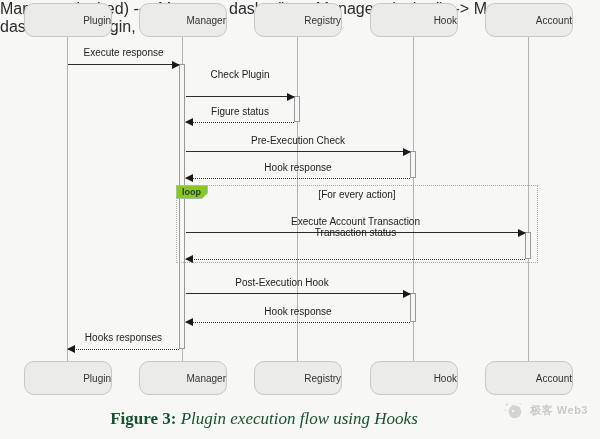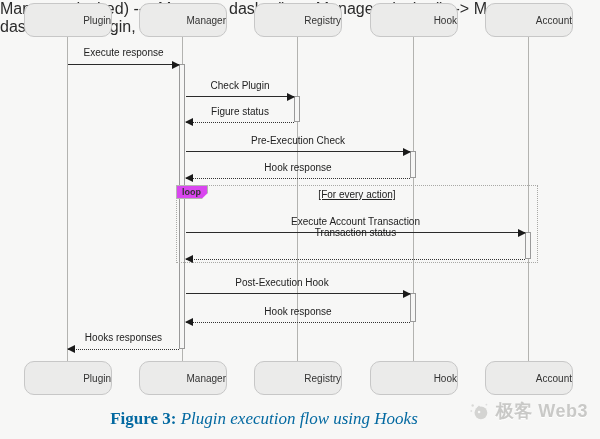--- a/index.html
+++ b/index.html
@@ -56,52 +56,51 @@
   .head.left  { left:-1px;  top:-5px;   border-right:8px solid #1a1a1a; }
   .loop-box {
     position:absolute;
     left:176px; top:185px; width:362px; height:78px;
     border:1px dotted #a9a9a6;
   }
   .loop-tag {
     position:absolute;
     left:-1px; top:-1px;
     width:32px; height:14px;
-    background:#d946ef;
+    background:#84cc16;
     border:1px solid #b5b5b2;
     clip-path:polygon(0 0,100% 0,100% 55%,80% 100%,0 100%);
     font-size:9px; font-weight:bold; color:#333;
     line-height:13px; text-align:left; padding-left:5px;
   }
   .loop-cond {
     position:absolute;
     left:0; top:2px; width:100%;
     text-align:center;
     font-size:10px; color:#222;
     line-height:13px;
-    text-decoration:underline;
   }
   .caption {
     position:absolute;
     left:0; top:409px; width:528px;
     text-align:center;
     font-family:"Liberation Serif", serif;
     font-size:17px;
-    color:#0369a1;
+    color:#14532d;
   }
   .caption .fig { font-weight:bold; }
   .caption .txt { font-style:italic; }
   .watermark {
     position:absolute;
     right:12px; top:399px;
     display:flex; align-items:center; gap:5px;
     color:#c9c9c7;
   }
   .watermark .wm-text {
-    font-size:18px; font-weight:bold;
+    font-size:11px; font-weight:bold;
     letter-spacing:0.5px;
     text-shadow:0 1px 0 #ffffff;
   }
 </style>
 </head>
 <body>
 
 
 
 
@@ -135,21 +134,21 @@
 <div class="activation" style="left:525px;top:232px;height:27px"></div>
 <div class="activation" style="left:410px;top:293px;height:29px"></div>
 
 
 <div class="msg-label" style="left:68px;width:111px;top:46px">Execute response</div>
 <div class="msg-line" style="left:68px;width:111px;top:64px">
     <span class="head right"></span>
   </div>
 
 
-<div class="msg-label" style="left:186px;width:108px;top:79px">Check Plugin</div>
+<div class="msg-label" style="left:186px;width:108px;top:68px">Check Plugin</div>
 <div class="msg-line" style="left:186px;width:108px;top:96px">
     <span class="head right"></span>
   </div>
 
  Manager, dashed) --&gt;
 <div class="msg-label" style="left:186px;width:108px;top:105px">Figure status</div>
 <div class="msg-line dashed" style="left:186px;width:108px;top:122px">
     <span class="head left"></span>
   </div>
 

